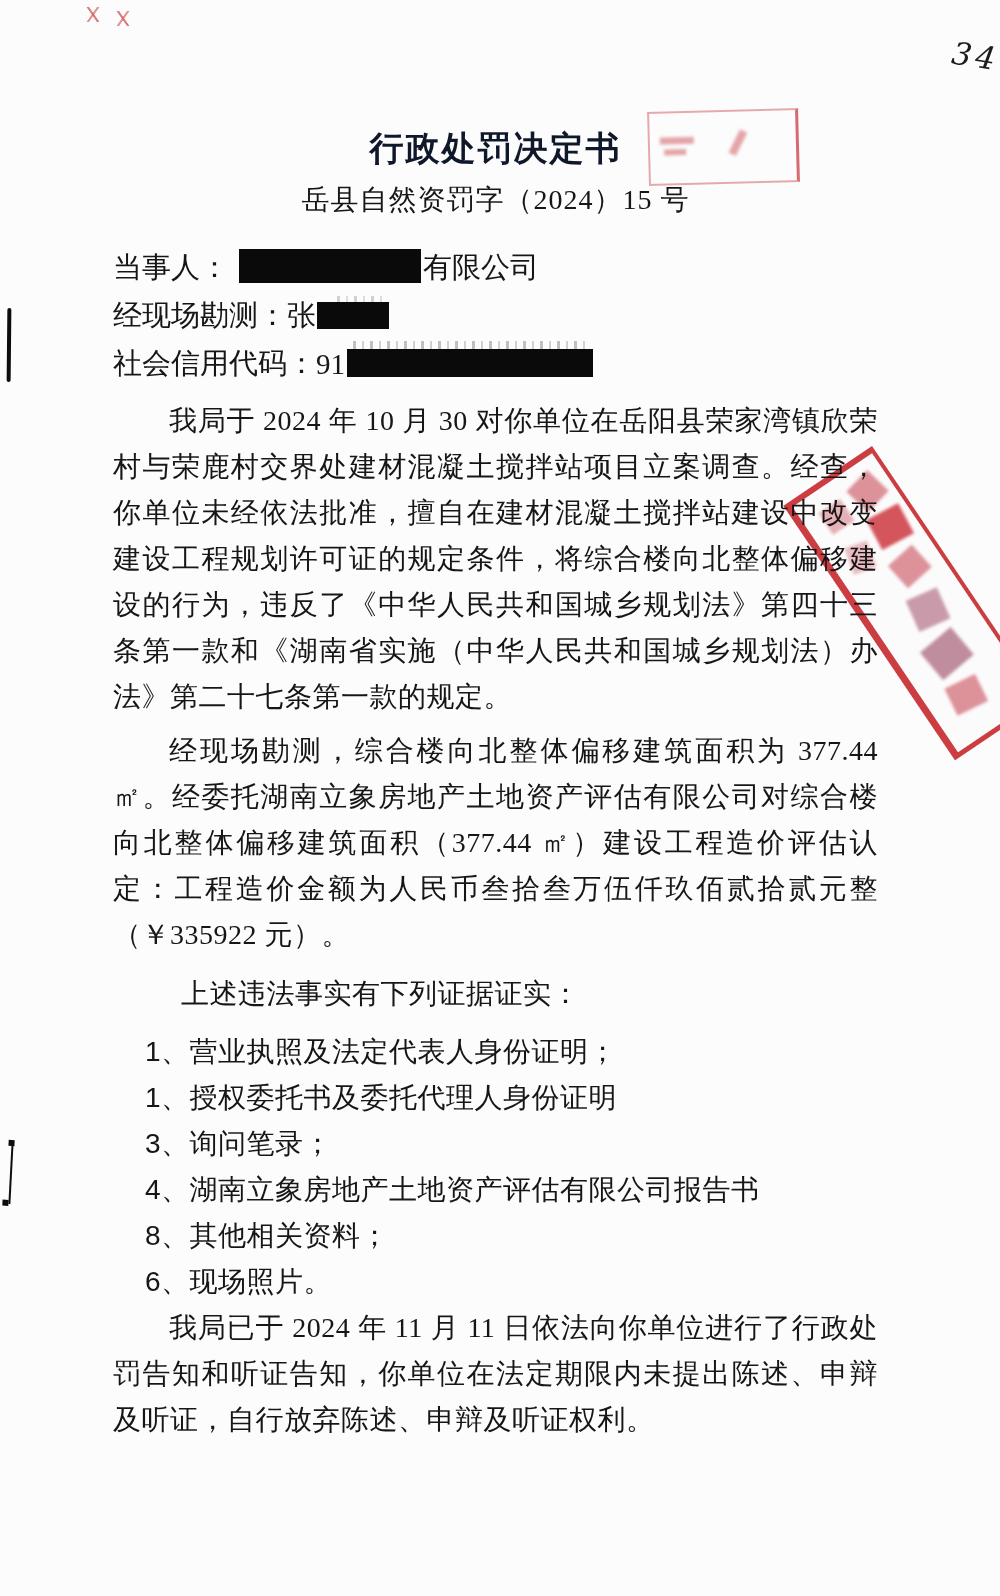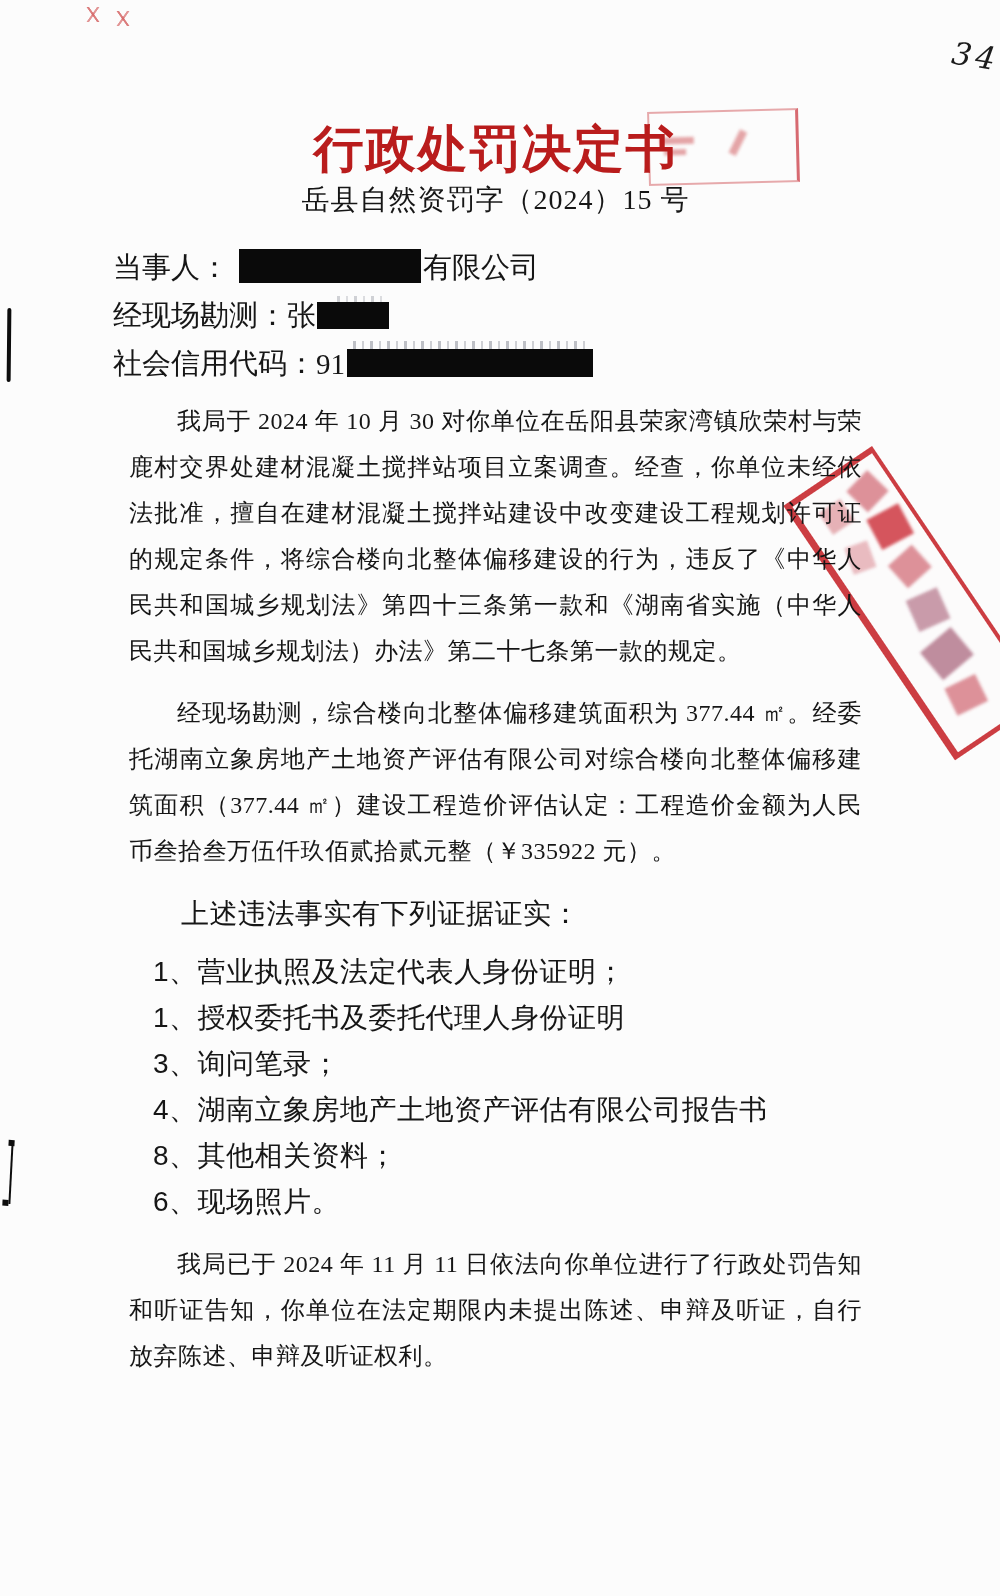--- a/index.html
+++ b/index.html
@@ -14,23 +14,23 @@
     position:relative;width:1000px;height:1596px;
     background:#fcfcfc;overflow:hidden;
   }
   .content{
     position:absolute;left:113px;top:0;width:765px;
   }
   
   .doc-title{
     margin:120px 0 0 0;
     text-align:center;
-    font-size:50px;line-height:58px;
+    font-size:34px;line-height:58px;
     font-weight:600;letter-spacing:2px;
-    color:#b91c1c;
+    color:#0f172a;
   }
   .doc-number{
     margin-top:4px;
     text-align:center;
     font-size:28px;line-height:36px;
     letter-spacing:1px;
   }
   
   .fields{margin-top:26px;font-size:29px;}
   .field-line{height:48px;display:flex;align-items:center;white-space:nowrap;}
@@ -42,28 +42,28 @@
   .peek{
     position:absolute;left:6px;top:-8px;height:8px;right:6px;
     background:repeating-linear-gradient(90deg,
       rgba(90,95,110,.55) 0 3px, transparent 3px 9px,
       rgba(90,95,110,.4) 9px 11px, transparent 11px 17px);
     opacity:.7;
   }
   .peek-small{left:20px;right:2px;top:-6px;height:6px;opacity:.5;}
   
   .par{
-    margin:16px;font-size:24px;line-height:46px;
+    margin:0;font-size:28px;line-height:46px;
     letter-spacing:.5px;
     text-align:justify;text-indent:2em;
   }
   .par.first{margin-top:10px;}
   .par.gap{margin-top:8px;}
   .evidence-intro{margin:12px;font-size:28px;line-height:47px;text-indent:2em;letter-spacing:.5px;}
-  ul.evidence{list-style:none;margin:8px;padding:0 0 0 2em;}
+  ul.evidence{list-style:none;margin:0;padding:0 0 0 2em;}
   ul.evidence li{
     font-size:28px;line-height:46px;letter-spacing:.5px;
   }
   ul.evidence li::first-letter{font-family:"Liberation Sans",sans-serif;}
   
   .hand-number{
     position:absolute;left:952px;top:38px;
     font-family:"DejaVu Serif",serif;font-style:italic;
     font-size:31px;color:#1c1c1c;
     transform:rotate(9deg);letter-spacing:4px;

